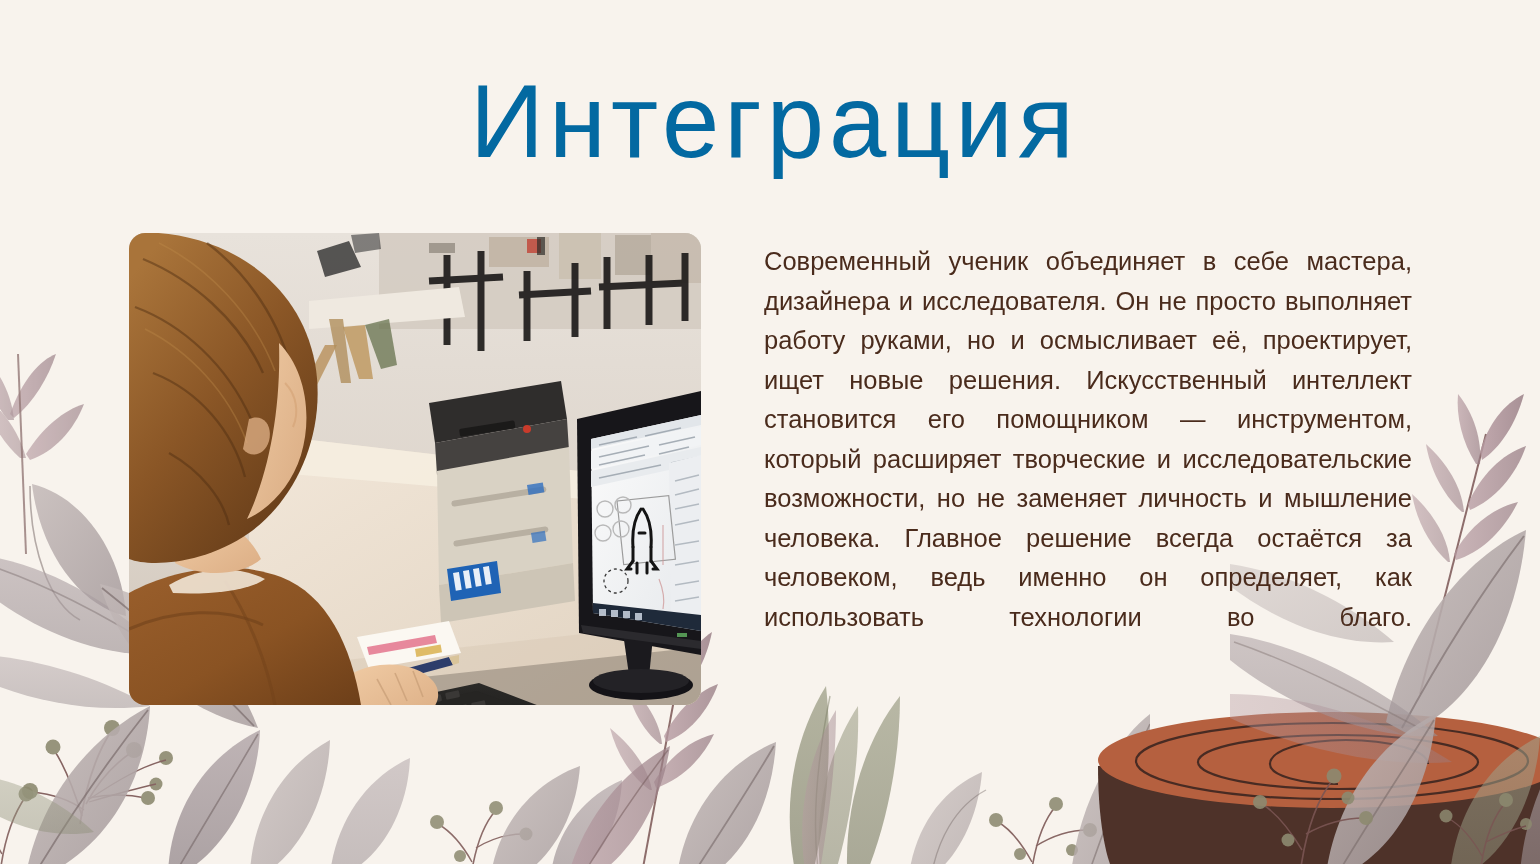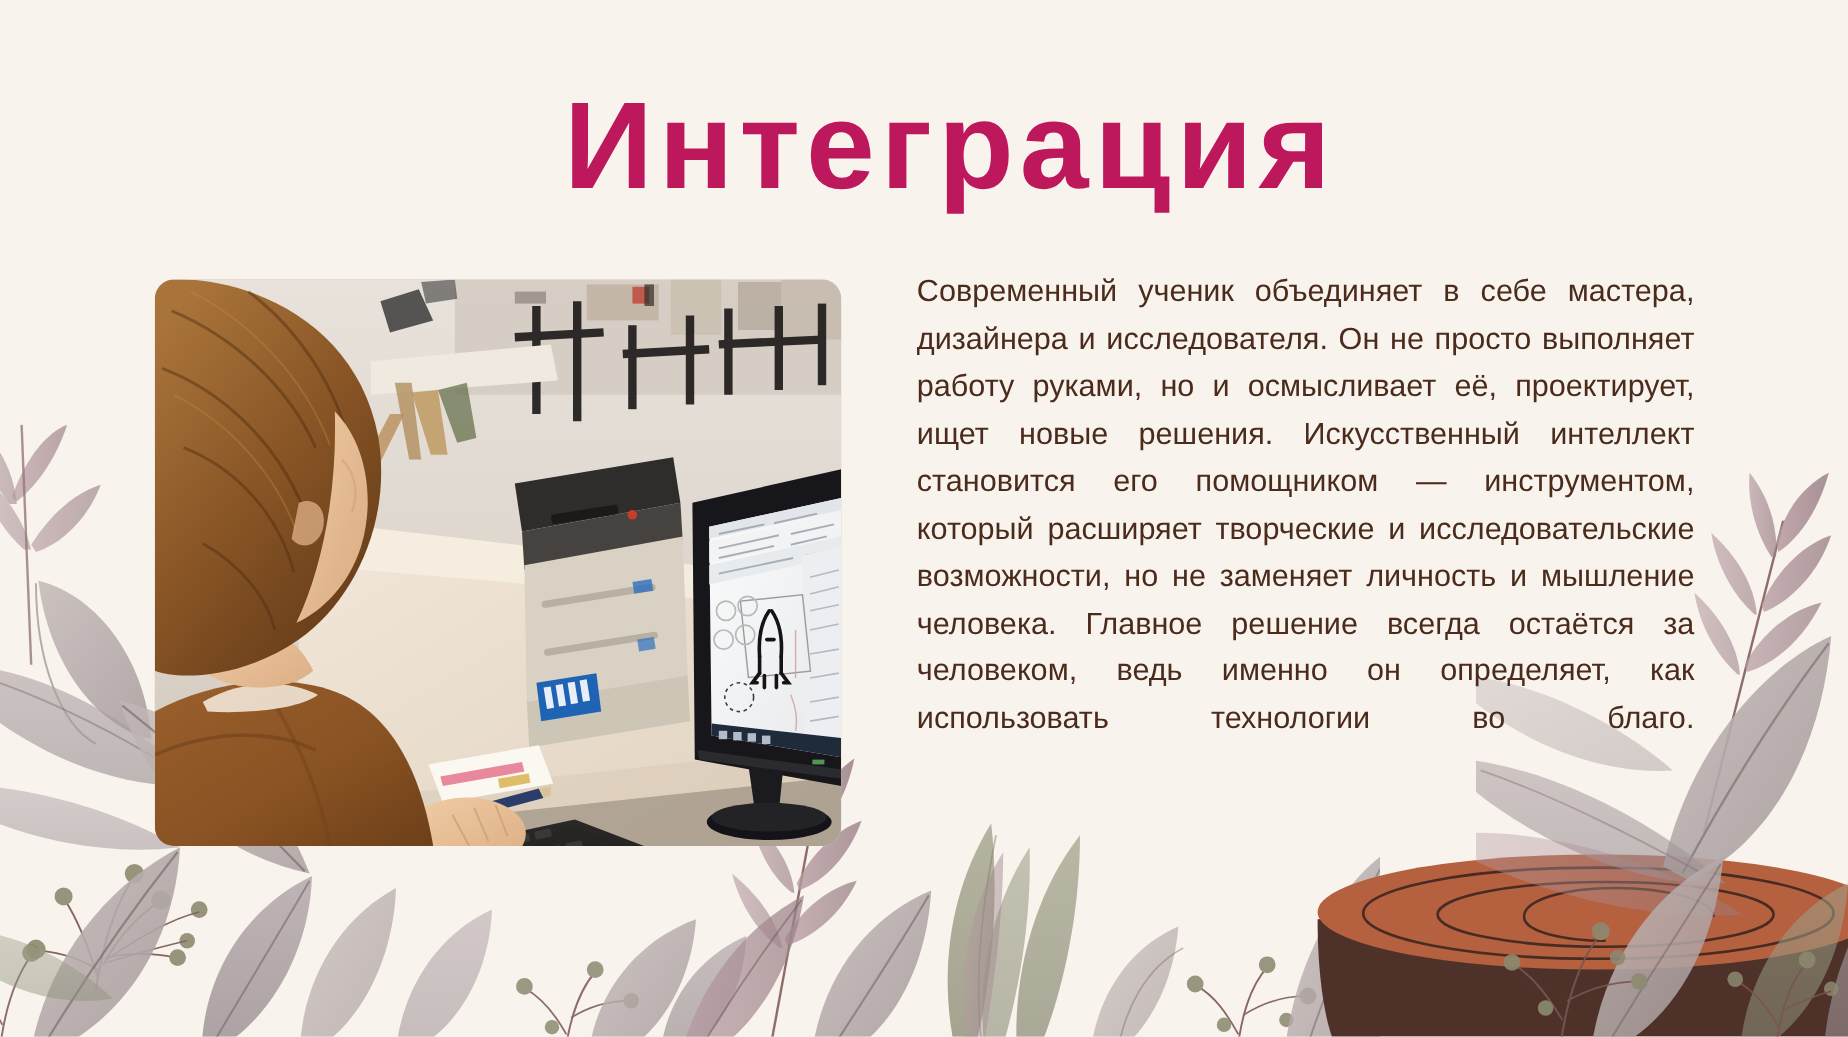--- a/index.html
+++ b/index.html
@@ -60,24 +60,24 @@
     z-index: 2;
   }
 
   
   #title {
     position: absolute;
     left: 470px;
     top: 66px;
     margin: 0;
     font-size: 103px;
-    font-weight: 700;
+    font-weight: 400;
     letter-spacing: 5px;
     line-height: 1.08;
-    color: #be185d;
+    color: #0369a1;
     white-space: nowrap;
     z-index: 6;
     font-family: "Liberation Sans", sans-serif;
   }
 
   
   #photo-frame {
     position: absolute;
     left: 129px;
     top: 233px;
@@ -92,21 +92,21 @@
   #photo-frame svg {
     display: block;
     width: 100%;
     height: 100%;
   }
 
   
   #body-text {
     position: absolute;
     left: 764px;
-    top: 224px;
+    top: 242px;
     width: 648px;
     margin: 0;
     z-index: 6;
     font-size: 25.5px;
     line-height: 39.5px;
     color: #4a2b1c;
     text-align: justify;
     text-justify: inter-word;
     font-family: "Liberation Sans", sans-serif;
   }

